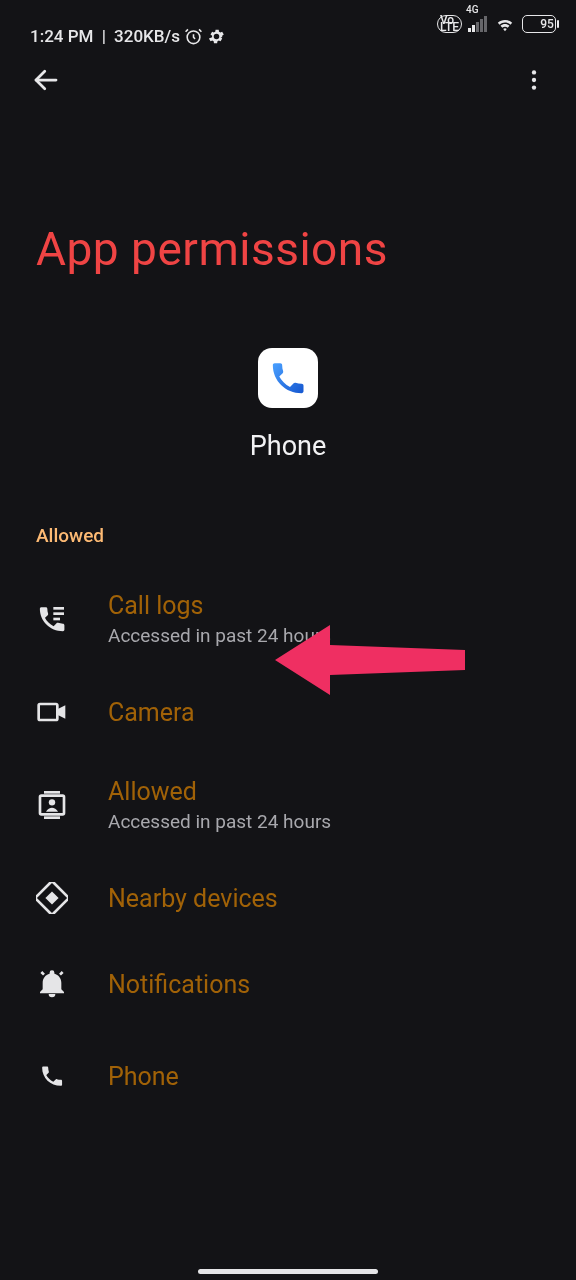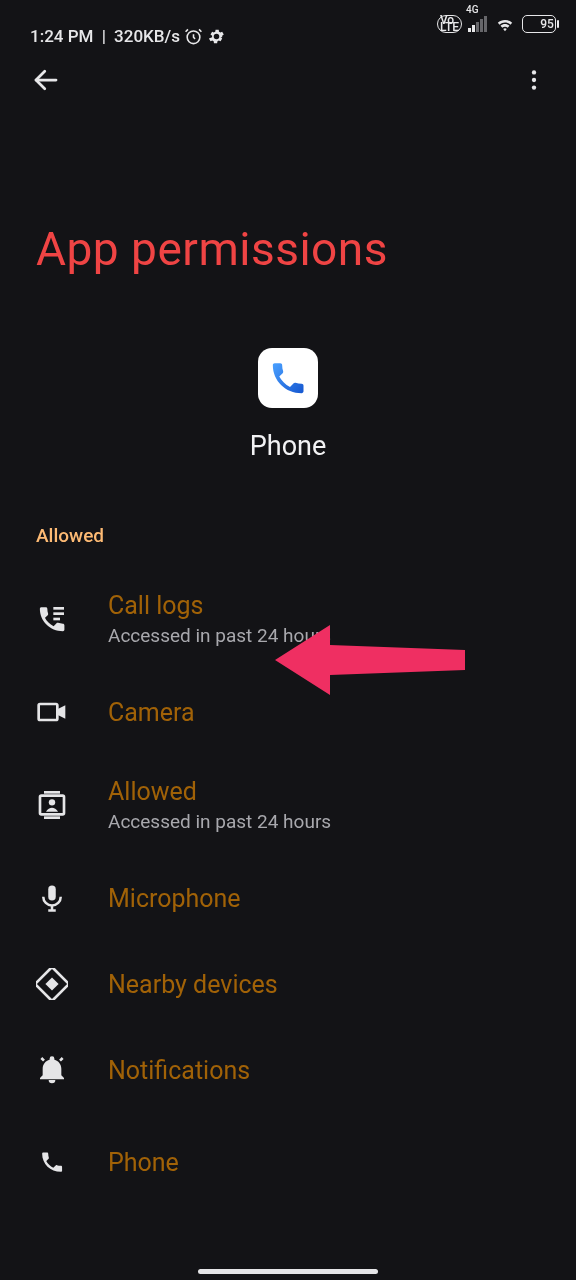--- a/index.html
+++ b/index.html
@@ -228,33 +228,20 @@
           <line x1="6" y1="2.5" x2="18" y2="2.5"></line>
           <line x1="6" y1="21.5" x2="18" y2="21.5"></line>
         </svg>
     </span>
     <div class="perm-text">
       <span class="perm-title">Allowed</span>
       <span class="perm-sub">Accessed in past 24 hours</span>
     </div>
   </div>
 
-  <div class="perm-item">
-    <span class="perm-icon">
-      <svg width="30" height="30" viewBox="0 0 24 24" fill="none" stroke="currentColor" stroke-width="2">
-          <rect x="9" y="2" width="6" height="12" rx="3" fill="currentColor" stroke="none"></rect>
-          <path d="M5 11a7 7 0 0014 0"></path>
-          <line x1="12" y1="18" x2="12" y2="22"></line>
-          <line x1="9" y1="22" x2="15" y2="22"></line>
-        </svg>
-    </span>
-    <div class="perm-text">
-      <span class="perm-title">Microphone</span>
-    </div>
-  </div>
 
   <div class="perm-item">
     <span class="perm-icon">
       <svg width="32" height="32" viewBox="0 0 24 24" fill="none" stroke="currentColor" stroke-width="2">
           <rect x="3" y="3" width="18" height="18" transform="rotate(45 12 12)"></rect>
           <rect x="8.5" y="8.5" width="7" height="7" transform="rotate(45 12 12)" fill="currentColor" stroke="none"></rect>
         </svg>
     </span>
     <div class="perm-text">
       <span class="perm-title">Nearby devices</span>

